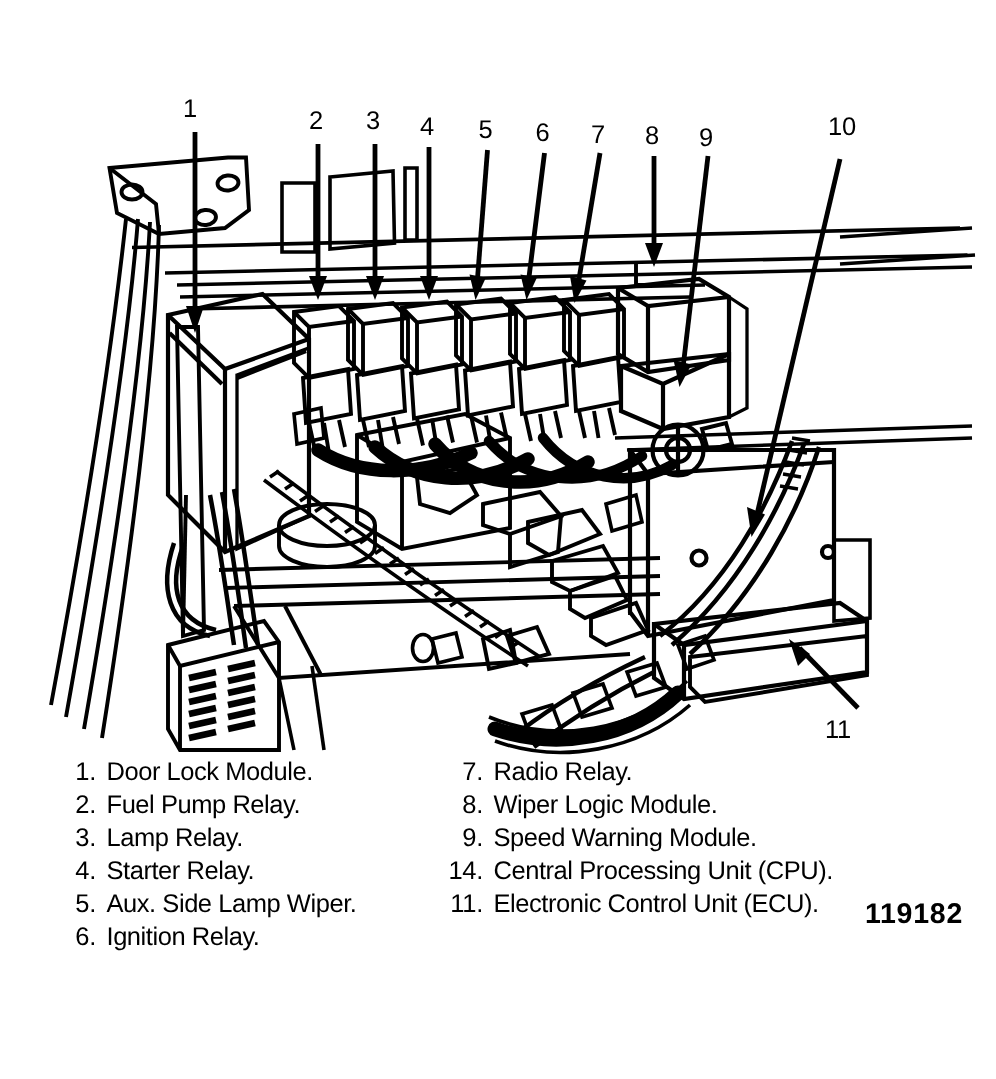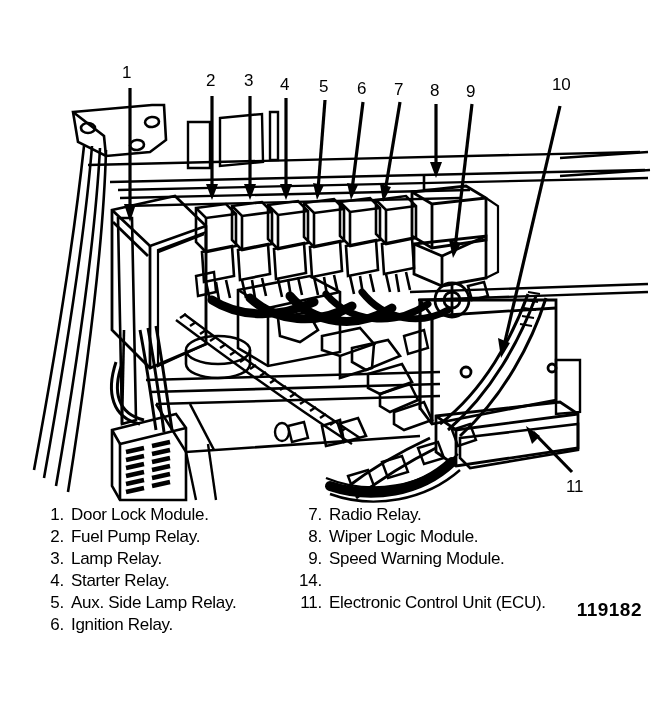--- a/index.html
+++ b/index.html
@@ -421,21 +421,21 @@
   <div class="callout" style="left:122px;top:64px;">1</div>
   <div class="callout" style="left:206px;top:72px;">2</div>
   <div class="callout" style="left:244px;top:72px;">3</div>
   <div class="callout" style="left:280px;top:76px;">4</div>
   <div class="callout" style="left:319px;top:78px;">5</div>
   <div class="callout" style="left:357px;top:80px;">6</div>
   <div class="callout" style="left:394px;top:81px;">7</div>
   <div class="callout" style="left:430px;top:82px;">8</div>
   <div class="callout" style="left:466px;top:83px;">9</div>
   <div class="callout" style="left:552px;top:76px;">10</div>
-  <div class="callout" style="left:566px;top:478px;">11</div>
+  <div class="callout" style="left:550px;top:478px;">11</div>
 
   <div class="legend">
 
     <div class="legend-col legend-col-left">
       <div class="legend-row">
         <span class="legend-num">1.</span>
         <span class="legend-txt">Door Lock Module.</span>
       </div>
       <div class="legend-row">
         <span class="legend-num">2.</span>
@@ -444,21 +444,21 @@
       <div class="legend-row">
         <span class="legend-num">3.</span>
         <span class="legend-txt">Lamp Relay.</span>
       </div>
       <div class="legend-row">
         <span class="legend-num">4.</span>
         <span class="legend-txt">Starter Relay.</span>
       </div>
       <div class="legend-row">
         <span class="legend-num">5.</span>
-        <span class="legend-txt">Aux. Side Lamp Relay.</span>
+        <span class="legend-txt">Aux. Side Lamp Wiper.</span>
       </div>
       <div class="legend-row">
         <span class="legend-num">6.</span>
         <span class="legend-txt">Ignition Relay.</span>
       </div>
     </div>
 
     <div class="legend-col legend-col-right">
       <div class="legend-row">
         <span class="legend-num">7.</span>
@@ -467,20 +467,21 @@
       <div class="legend-row">
         <span class="legend-num">8.</span>
         <span class="legend-txt">Wiper Logic Module.</span>
       </div>
       <div class="legend-row">
         <span class="legend-num">9.</span>
         <span class="legend-txt">Speed Warning Module.</span>
       </div>
       <div class="legend-row">
         <span class="legend-num">14.</span>
+        <span class="legend-txt">Central Processing Unit (CPU).</span>
       </div>
       <div class="legend-row">
         <span class="legend-num">11.</span>
         <span class="legend-txt">Electronic Control Unit (ECU).</span>
       </div>
     </div>
 
   </div>
 
   <div class="fignum">119182</div>

